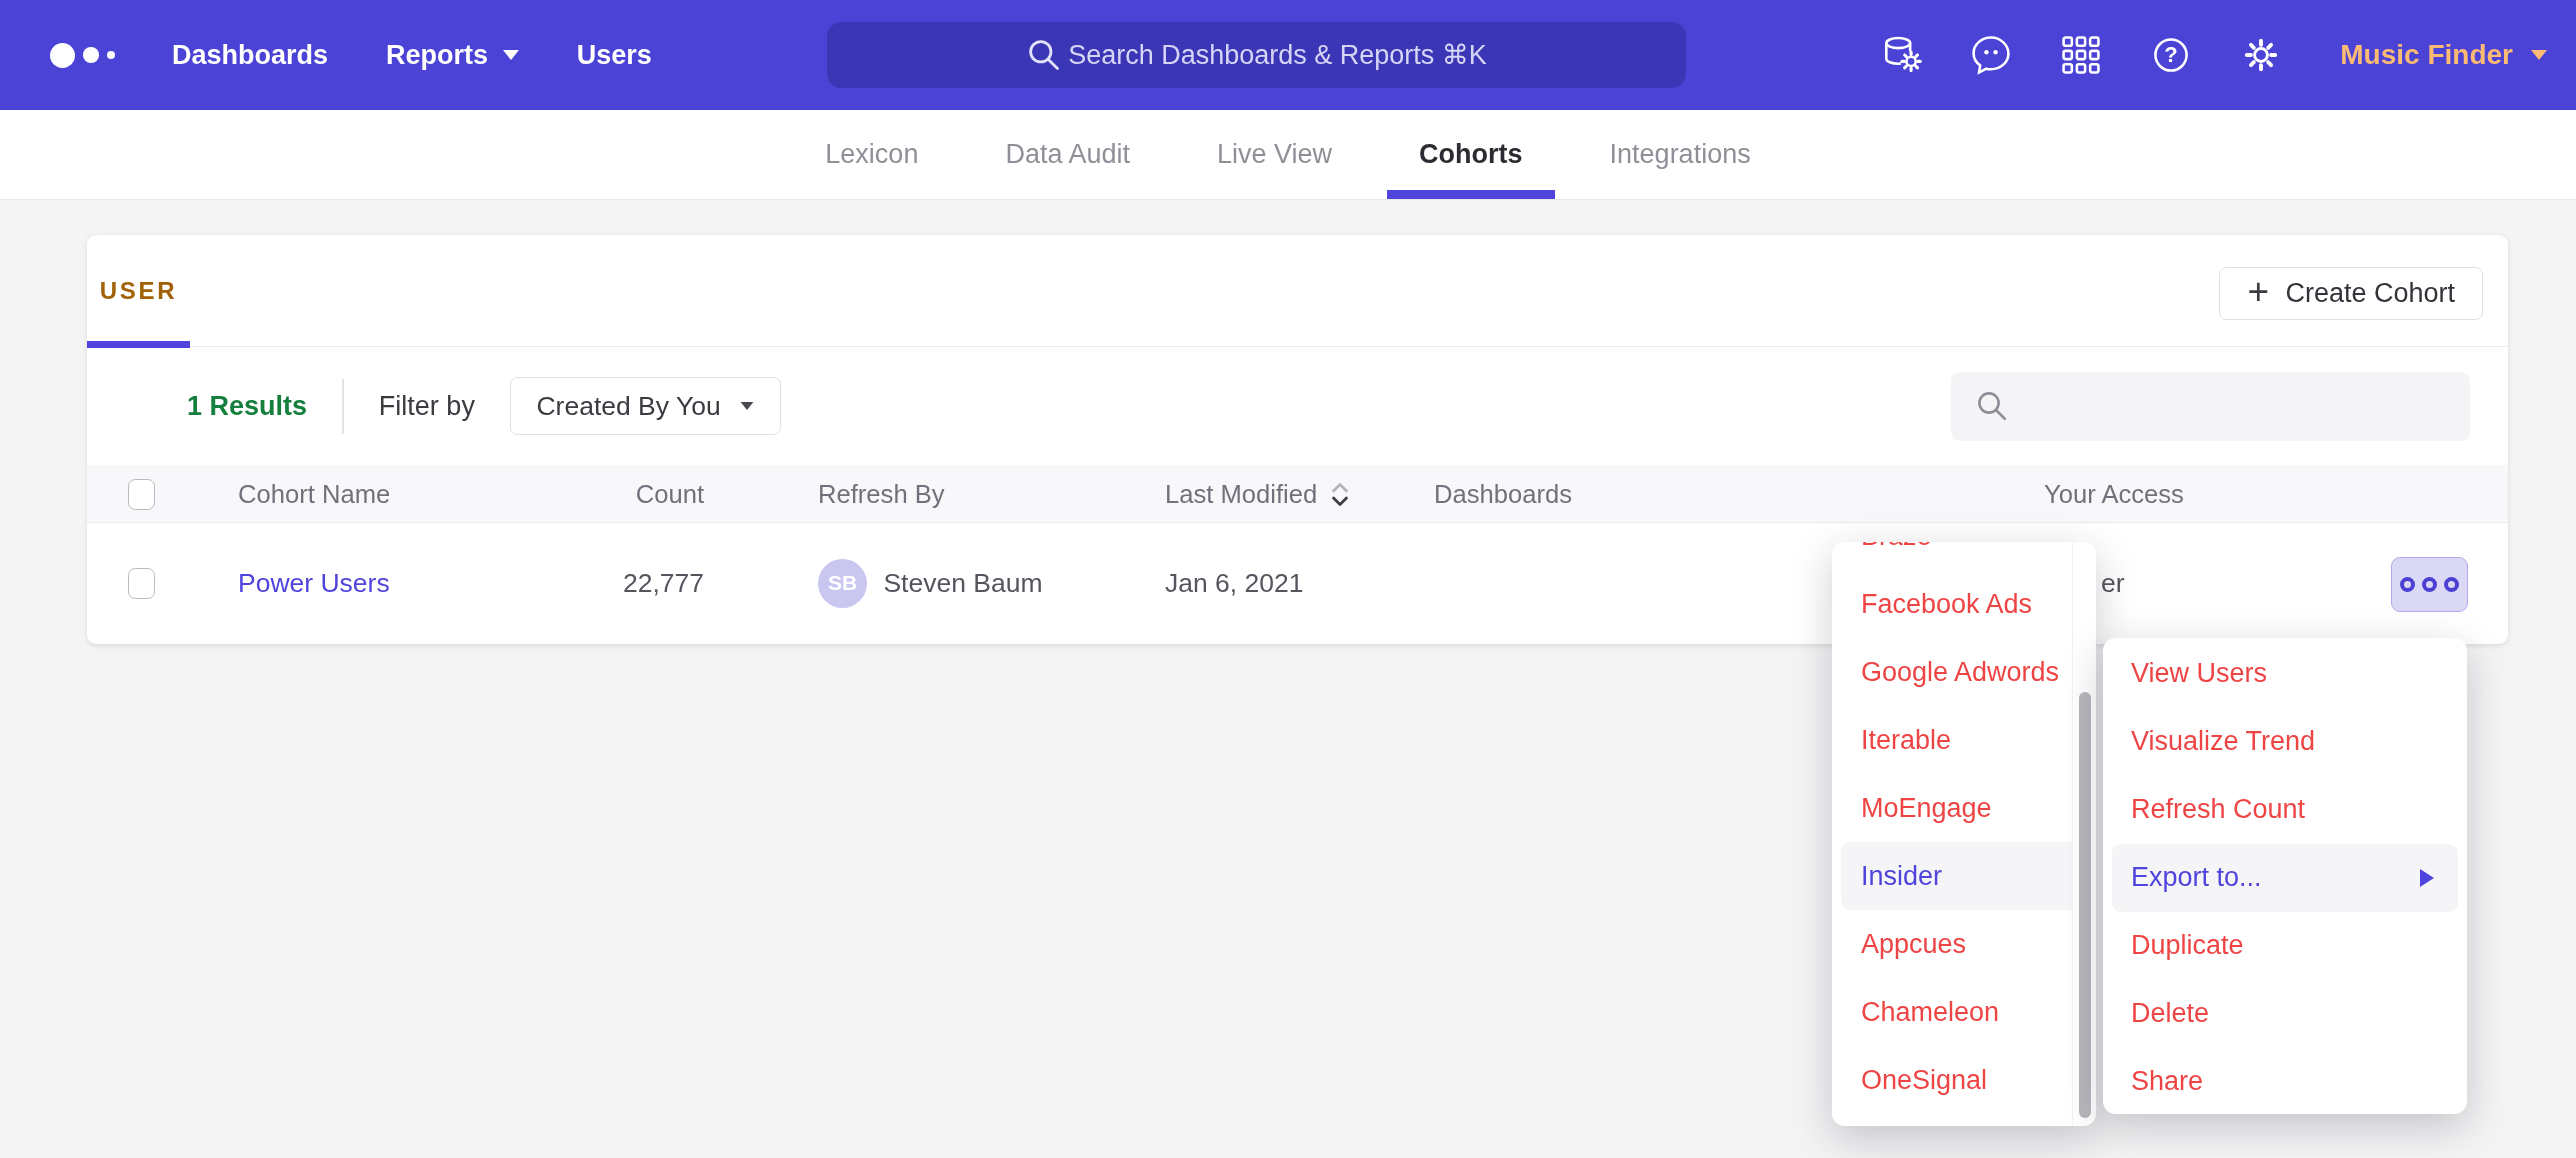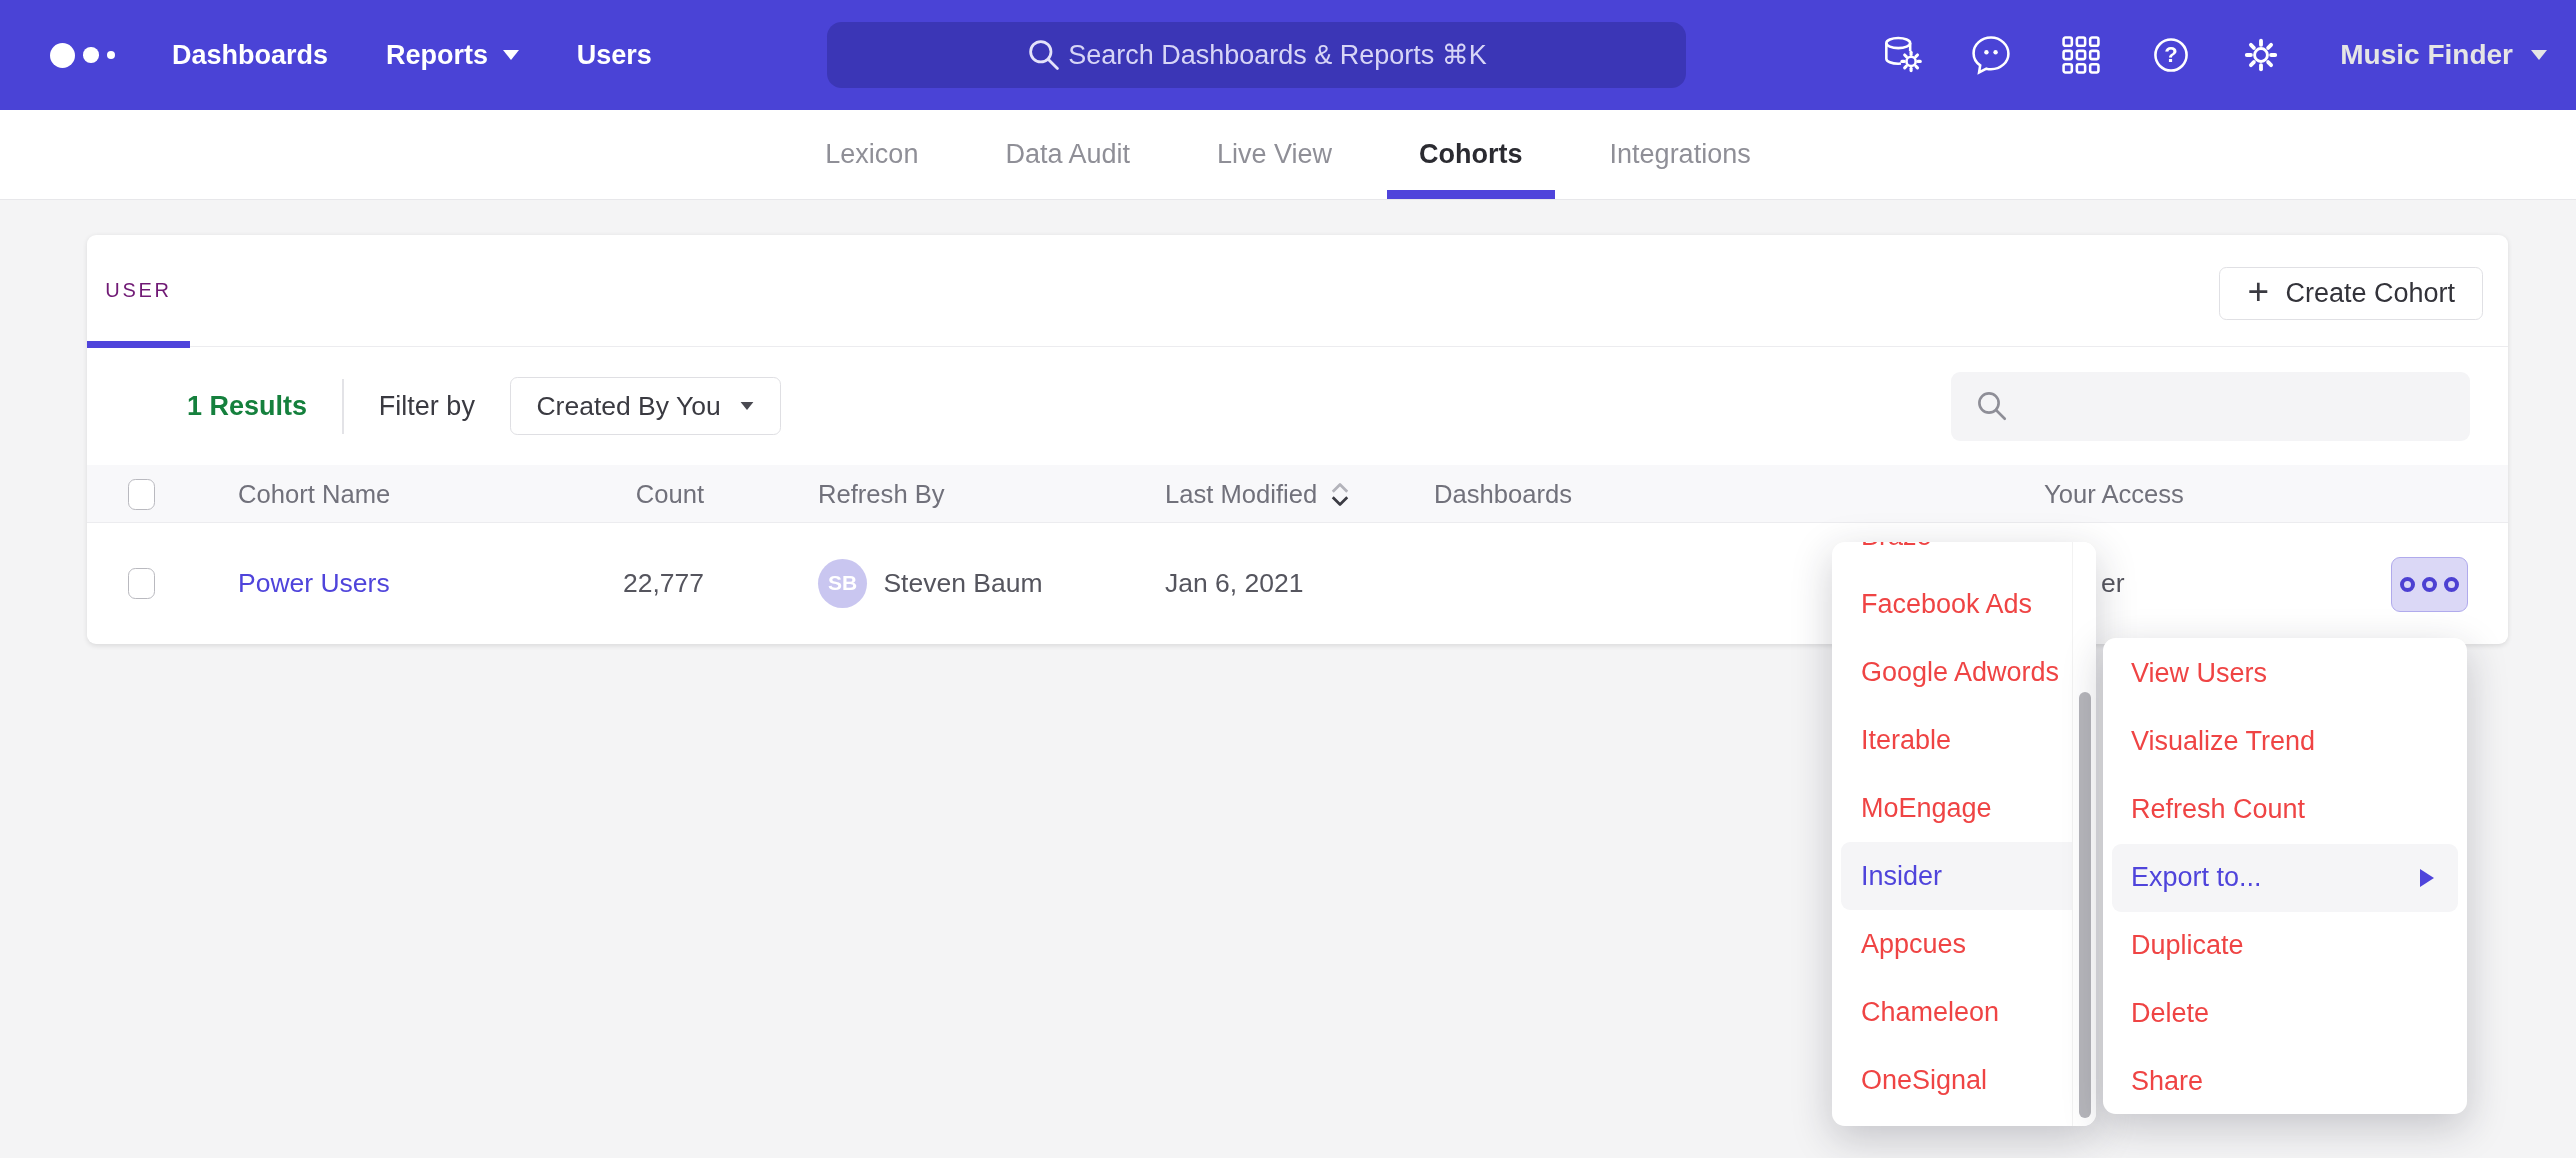--- a/index.html
+++ b/index.html
@@ -25,21 +25,21 @@
   .topnav .navitem { color:#fff; font-size:27px; font-weight:700; display:flex; align-items:center; gap:14.6px; cursor:pointer; }
   .caret { width:0; height:0; border-left:8.2px solid transparent; border-right:8.2px solid transparent; border-top:10px solid currentColor; display:inline-block; }
   .topsearch {
     position:absolute; left:827px; top:22px; width:859px; height:66px;
     background:rgba(10,8,70,0.22); border-radius:14.6px;
     display:flex; align-items:center; justify-content:center; gap:5px; cursor:text;
   }
   .topsearch span { color:#d7d5f6; font-size:27px; }
   .topbar-right { position:absolute; right:29px; top:0; height:110px; display:flex; align-items:center; gap:46px; }
   .tb-icon { width:44px; height:44px; display:flex; align-items:center; justify-content:center; cursor:pointer; }
-  .project { color:#e5e5e5; font-size:28px; font-weight:700; display:flex; align-items:center; gap:18px; cursor:pointer; margin-left:11px; }
+  .project { color:#fdba74; font-size:28px; font-weight:700; display:flex; align-items:center; gap:18px; cursor:pointer; margin-left:11px; }
 
   
   .tabbar {
     position:absolute; left:0; top:110px; width:2576px; height:90px;
     background:#fff; border-bottom:0.9px solid #e7e7ea;
     display:flex; justify-content:center; align-items:stretch; gap:87px; z-index:4;
   }
   .tab { display:flex; align-items:center; font-size:27px; color:#8f8f97; font-weight:500; position:relative; cursor:pointer; }
   .tab.active { color:#2b2b31; font-weight:700; }
   .tab.active::after {
@@ -47,21 +47,21 @@
     width:168px; height:9px; background:#4f44db;
   }
 
   
   .card {
     position:absolute; left:87px; top:235px; width:2421px; height:409px;
     background:#fff; border-radius:9px; box-shadow:0 1.8px 5.5px rgba(0,0,0,0.10); z-index:1;
   }
   .card-tabs { position:relative; height:112px; border-bottom:1.8px solid #ececef; }
   .user-tab { position:absolute; left:0; top:0; width:103px; height:100%; display:flex; align-items:center; justify-content:center; cursor:pointer; }
-  .user-tab span { color:#701a75; font-size:20px; font-weight:400; letter-spacing:2.7px; }
+  .user-tab span { color:#a16207; font-size:24px; font-weight:700; letter-spacing:2.7px; }
   .user-tab::after { content:""; position:absolute; left:0; bottom:-1.8px; width:103px; height:7.3px; background:#4f44db; }
   .create-btn {
     position:absolute; right:25px; top:32px; height:53px; padding:0 27px;
     border:1.8px solid #e0e0e4; border-radius:7.3px; background:#fff;
     display:flex; align-items:center; gap:16.4px; cursor:pointer;
   }
   .create-btn .plus { font-size:37px; font-weight:400; color:#3a3a41; line-height:1; margin-top:-3.7px; }
   .create-btn .lbl { font-size:27px; font-weight:500; color:#33333a; }
 
   .filter-row { position:relative; height:118px; display:flex; align-items:center; padding-left:100px; }

